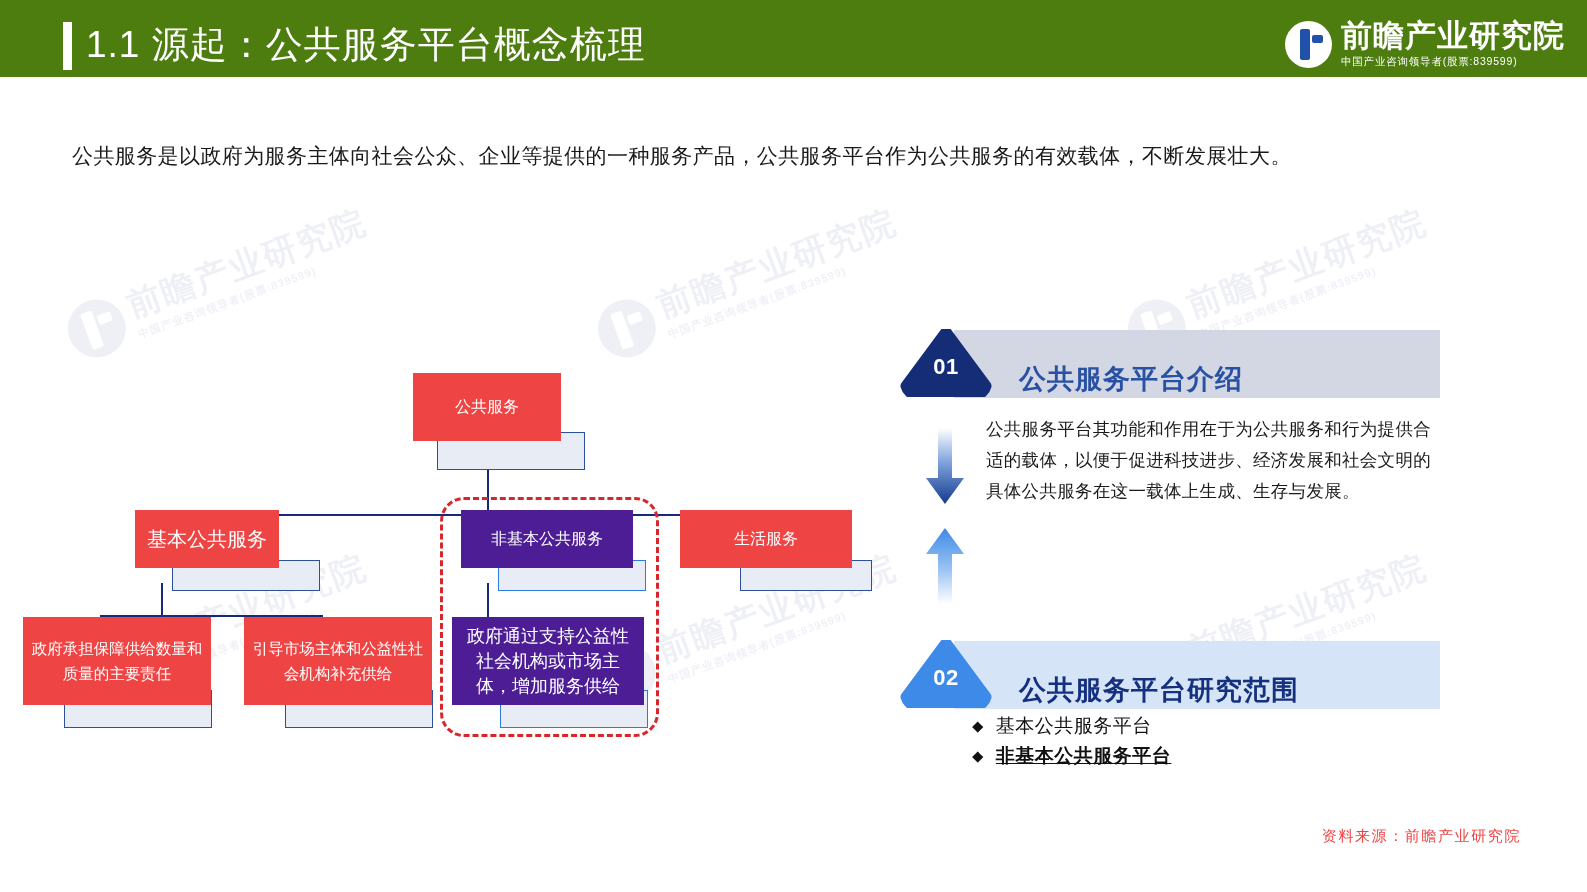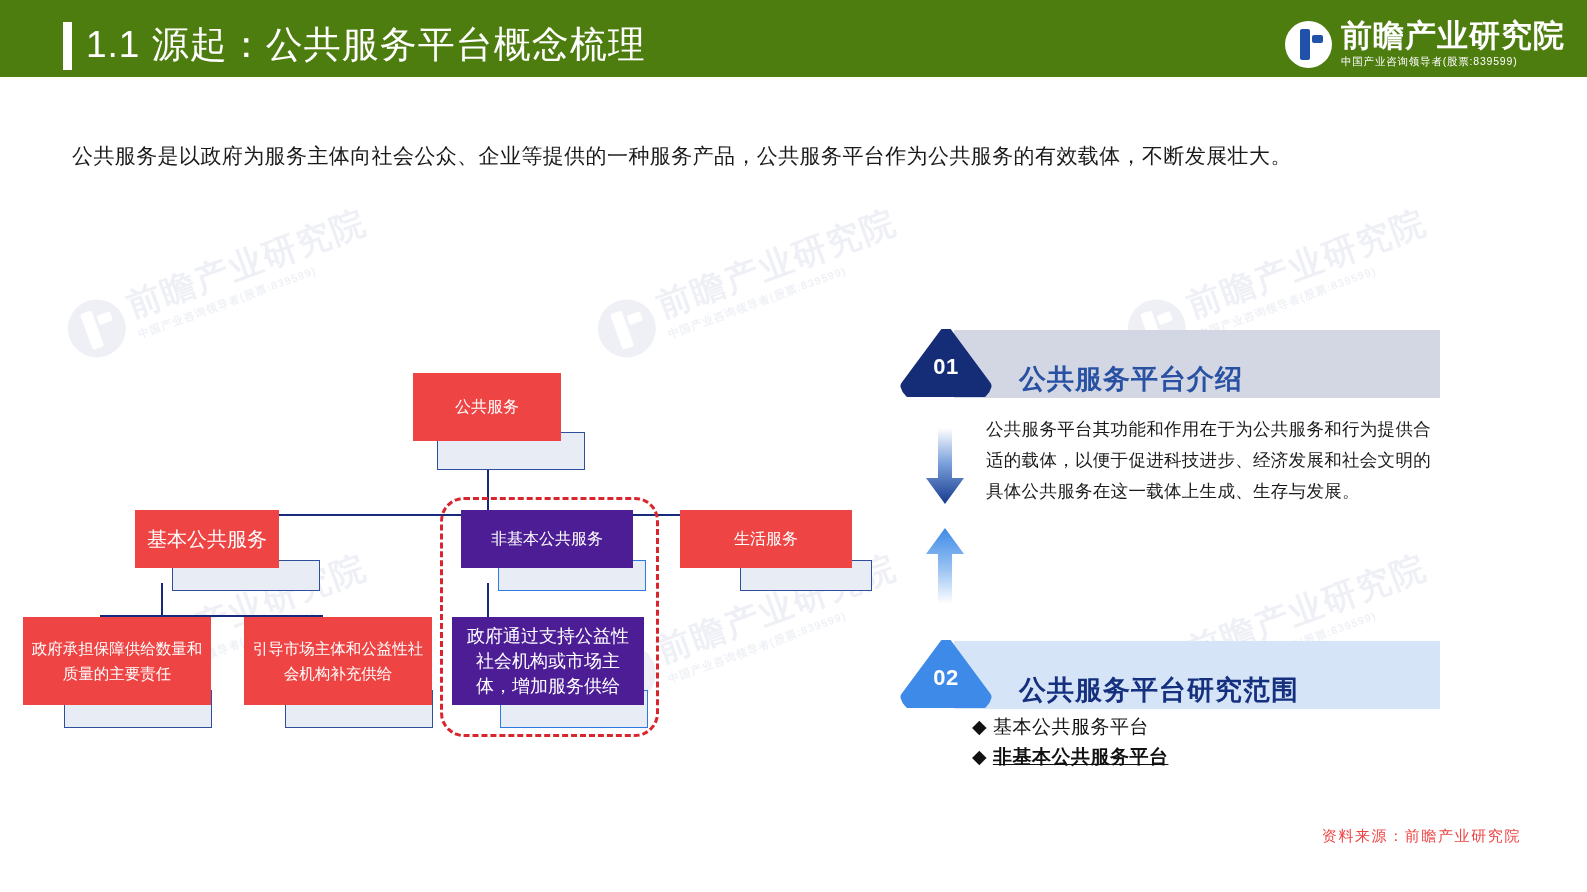--- a/index.html
+++ b/index.html
@@ -133,21 +133,21 @@
     letter-spacing: 1px; margin-left: 27px;
   }
   .sec-01 .sec-title { color: #2851a3; }
   .sec-02 .sec-title { color: #15307e; }
 
   .sec-body {
     font-size: 17.5px; color: #1a1a1a; line-height: 31px;
     letter-spacing: .3px; padding: 17px 6px 0 86px;
   }
 
-  .bullets { padding: 4px 0 0 72px; }
+  .bullets { padding: 4px 0 0 72px; font-family: Liberation Mono, monospace; }
   .bullet { font-size: 19px; color: #111; line-height: 30px; letter-spacing: .5px; }
   .bullet.strong { font-weight: 700; }
   .bullet.strong .b-label { text-decoration: underline; }
 
   .arrows { position: absolute; left: 900px; top: 420px; width: 90px; height: 190px; z-index: 2; }
 
   
   .footer {
     position: absolute; right: 66px; top: 827px;
     font-size: 15px; color: #ef4444; letter-spacing: 1.6px; z-index: 2;

